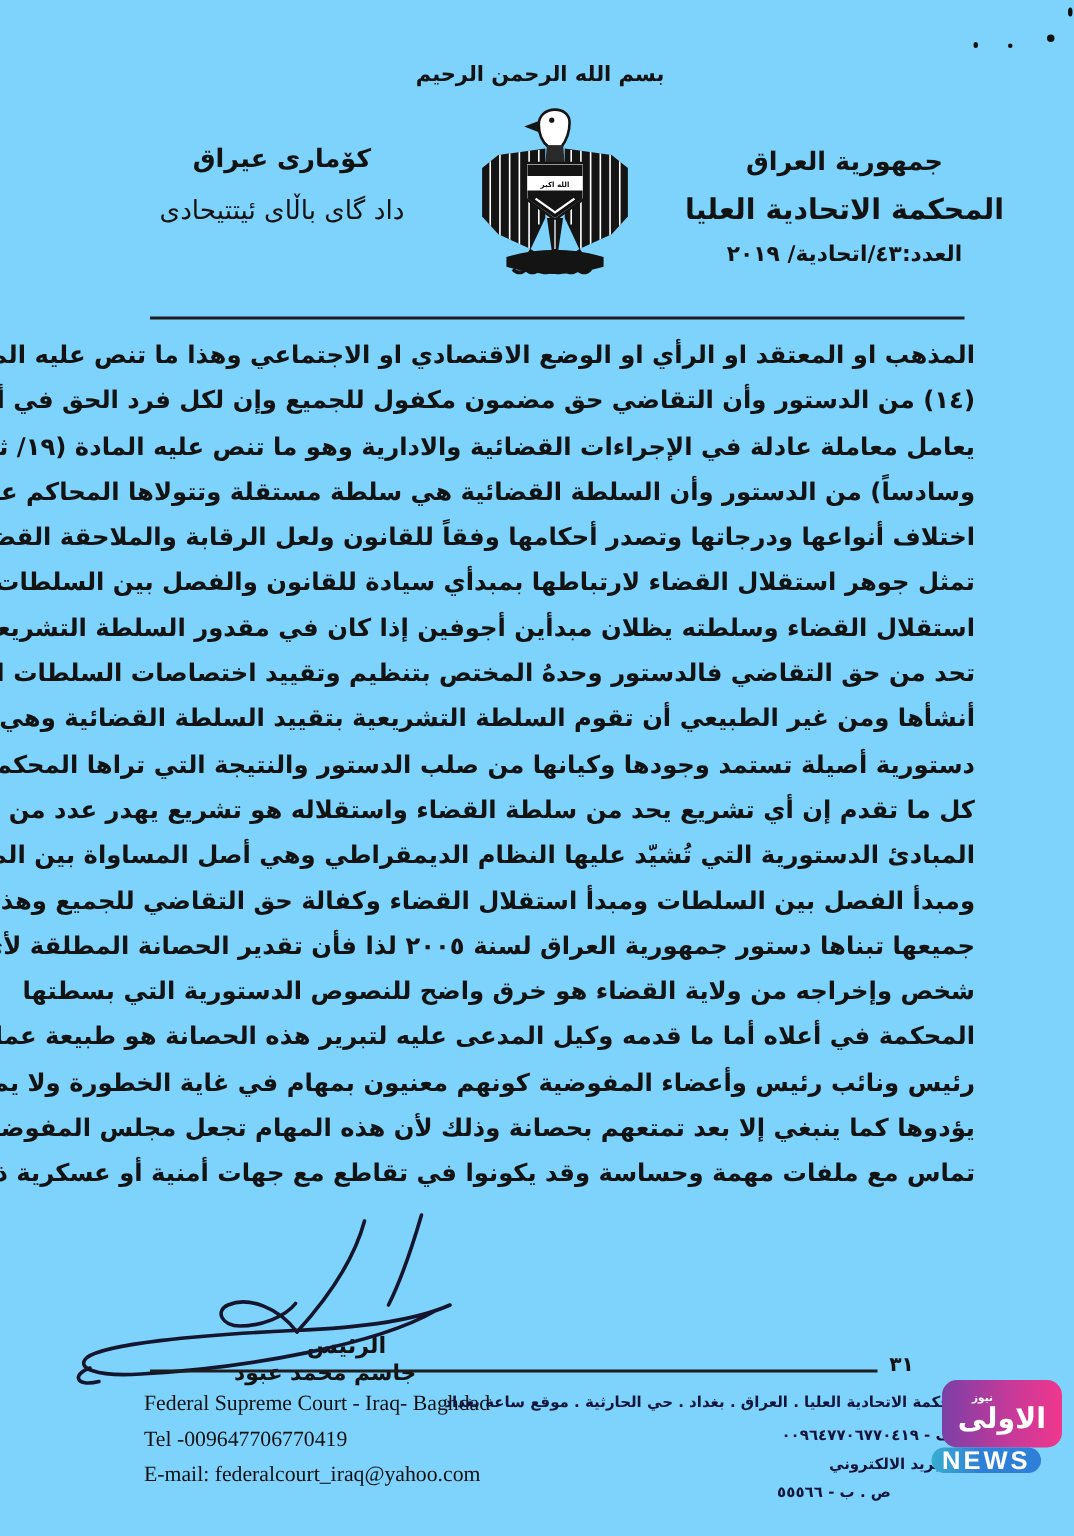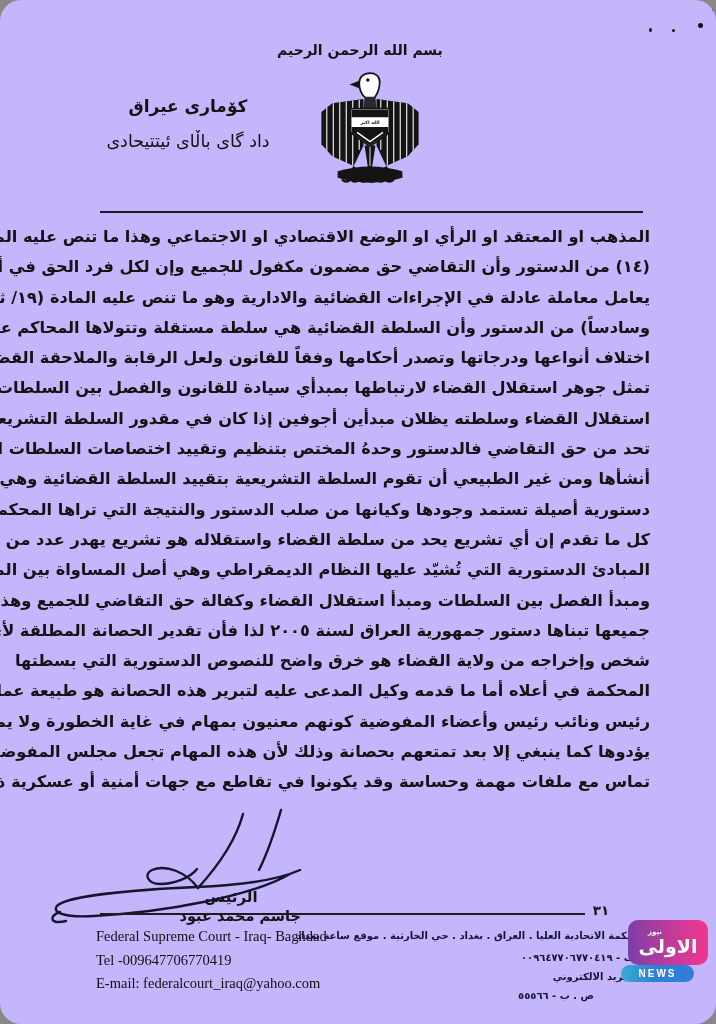--- a/index.html
+++ b/index.html
@@ -1,19 +1,19 @@
 <!DOCTYPE html>
 <html lang="ar"><head>
 <meta charset="utf-8">
 <style>
   html,body{margin:0;padding:0;background:#888;}
   .page{
     position:relative;width:716px;height:1024px;margin:0 auto;
-    background:#c4b5fd;overflow:hidden;
-    font-family:"DejaVu Sans",sans-serif;color:#131313;border-radius:21px;
+    background:#7dd3fc;overflow:hidden;
+    font-family:"DejaVu Sans",sans-serif;color:#131313;
   }
   .abs{position:absolute;}
   .ar{direction:rtl;font-family:"DejaVu Sans",sans-serif;}
   
   .basmala{left:250px;top:42px;width:220px;text-align:center;font-size:14px;font-weight:bold;}
   .hdr-right{left:448px;top:98px;width:230px;text-align:center;}
   .hdr-right .l1{font-size:17px;font-weight:bold;}
   .hdr-right .l2{font-size:19px;font-weight:bold;margin-top:11px;}
   .hdr-right .l3{font-size:14.5px;font-weight:bold;margin-top:11px;}
   .hdr-left{left:82px;top:96px;width:212px;text-align:center;}
@@ -23,21 +23,21 @@
   
   .body-text{left:64px;top:222px;width:586px;}
   .bline{
     direction:rtl;text-align:justify;text-align-last:justify;
     height:30.3px;line-height:30.3px;font-size:16.2px;font-weight:bold;
     white-space:nowrap;overflow:visible;
   }
   
   .sig-wrap{left:38px;top:808px;width:280px;height:130px;}
   .sig-title{position:absolute;left:148px;top:80px;width:90px;text-align:center;font-size:15px;font-weight:bold;}
-  .sig-name{position:absolute;left:118px;top:100px;width:145px;text-align:right;font-size:14.5px;font-weight:bold;}
+  .sig-name{position:absolute;left:118px;top:100px;width:145px;text-align:left;font-size:14.5px;font-weight:bold;}
   .sig-svg{position:absolute;left:0;top:0;}
   
   .pre-foot-dash{left:100px;top:913px;width:485px;height:2px;background:#1d1d1d;}
   .page-num{left:588px;top:902px;width:26px;text-align:center;font-size:13.5px;font-weight:bold;}
   .foot-en{left:96px;top:928px;width:300px;font-family:"Liberation Serif",serif;font-weight:normal;color:#101010;}
   .foot-en .e1{font-size:14.5px;}
   .foot-en .e2{font-size:14.5px;margin-top:7px;}
   .foot-en .e3{font-size:14.5px;margin-top:6px;}
   .foot-en .e4{font-size:12.5px;margin-top:5px;}
   .foot-ar{font-size:10px;font-weight:bold;color:#15153a;white-space:nowrap;}
@@ -48,21 +48,21 @@
   
   .logo-top{
     left:628px;top:920px;width:80px;height:45px;border-radius:10px;
     display:flex;align-items:center;justify-content:center;flex-direction:column;
   }
   .logo-name{color:#fff;font-weight:bold;font-size:19px;line-height:19px;direction:rtl;}
   .logo-sub{color:#fff;font-weight:bold;font-size:7px;line-height:7px;direction:rtl;align-self:flex-start;margin-right:14px;margin-bottom:1px;padding-left:20px;}
   .logo-news{
     left:621px;top:965px;width:73px;height:17px;border-radius:9px;
     display:flex;align-items:center;justify-content:center;
-    color:#fff;font-weight:bold;font-size:10px;letter-spacing:2px;
+    color:#fff;font-weight:bold;font-size:17px;letter-spacing:2px;
     font-family:"Liberation Sans",sans-serif;
   }
   .speck{position:absolute;background:#111;border-radius:50%;}
 </style>
 </head>
 <body>
 
 <div class="page">
 
   <div class="speck" style="left:649px;top:28px;width:3px;height:4px;"></div>
@@ -116,20 +116,25 @@
 
       <path d="M45,68 L55,68 L52,88 L48,88 Z" fill="#141414"></path>
       <line x1="50" y1="69" x2="50" y2="87" stroke="#ffffff" stroke-width="0.8"></line>
 
       <path d="M20,92 Q50,83 80,92 L80,98 Q50,107 20,98 Z" fill="#141414"></path>
       <path d="M24,99.5 q4,4 8,0 q4,4 8,0 q4,4 8,0 q4,4 8,0 q4,4 8,0 q4,4 8,0" stroke="#141414" stroke-width="2.2" fill="none"></path>
       <path d="M34,88 L40,92 M66,88 L60,92" stroke="#141414" stroke-width="2.5"></path>
     </svg>
   </div>
 
+  <div class="abs hdr-right ar">
+    <div class="l1">جمهورية العراق</div>
+    <div class="l2">المحكمة الاتحادية العليا</div>
+    <div class="l3">العدد:٤٣/اتحادية/ ٢٠١٩</div>
+  </div>
 
   <div class="abs hdr-left ar">
     <div class="l1">كۆماری عیراق</div>
     <div class="l2">داد گای باڵای ئیتتیحادی</div>
   </div>
 
   <div class="abs hdr-sep"></div>
 
   <div class="abs body-text">
     <div class="bline">المذهب او المعتقد او الرأي او الوضع الاقتصادي او الاجتماعي وهذا ما تنص عليه المادة</div>

